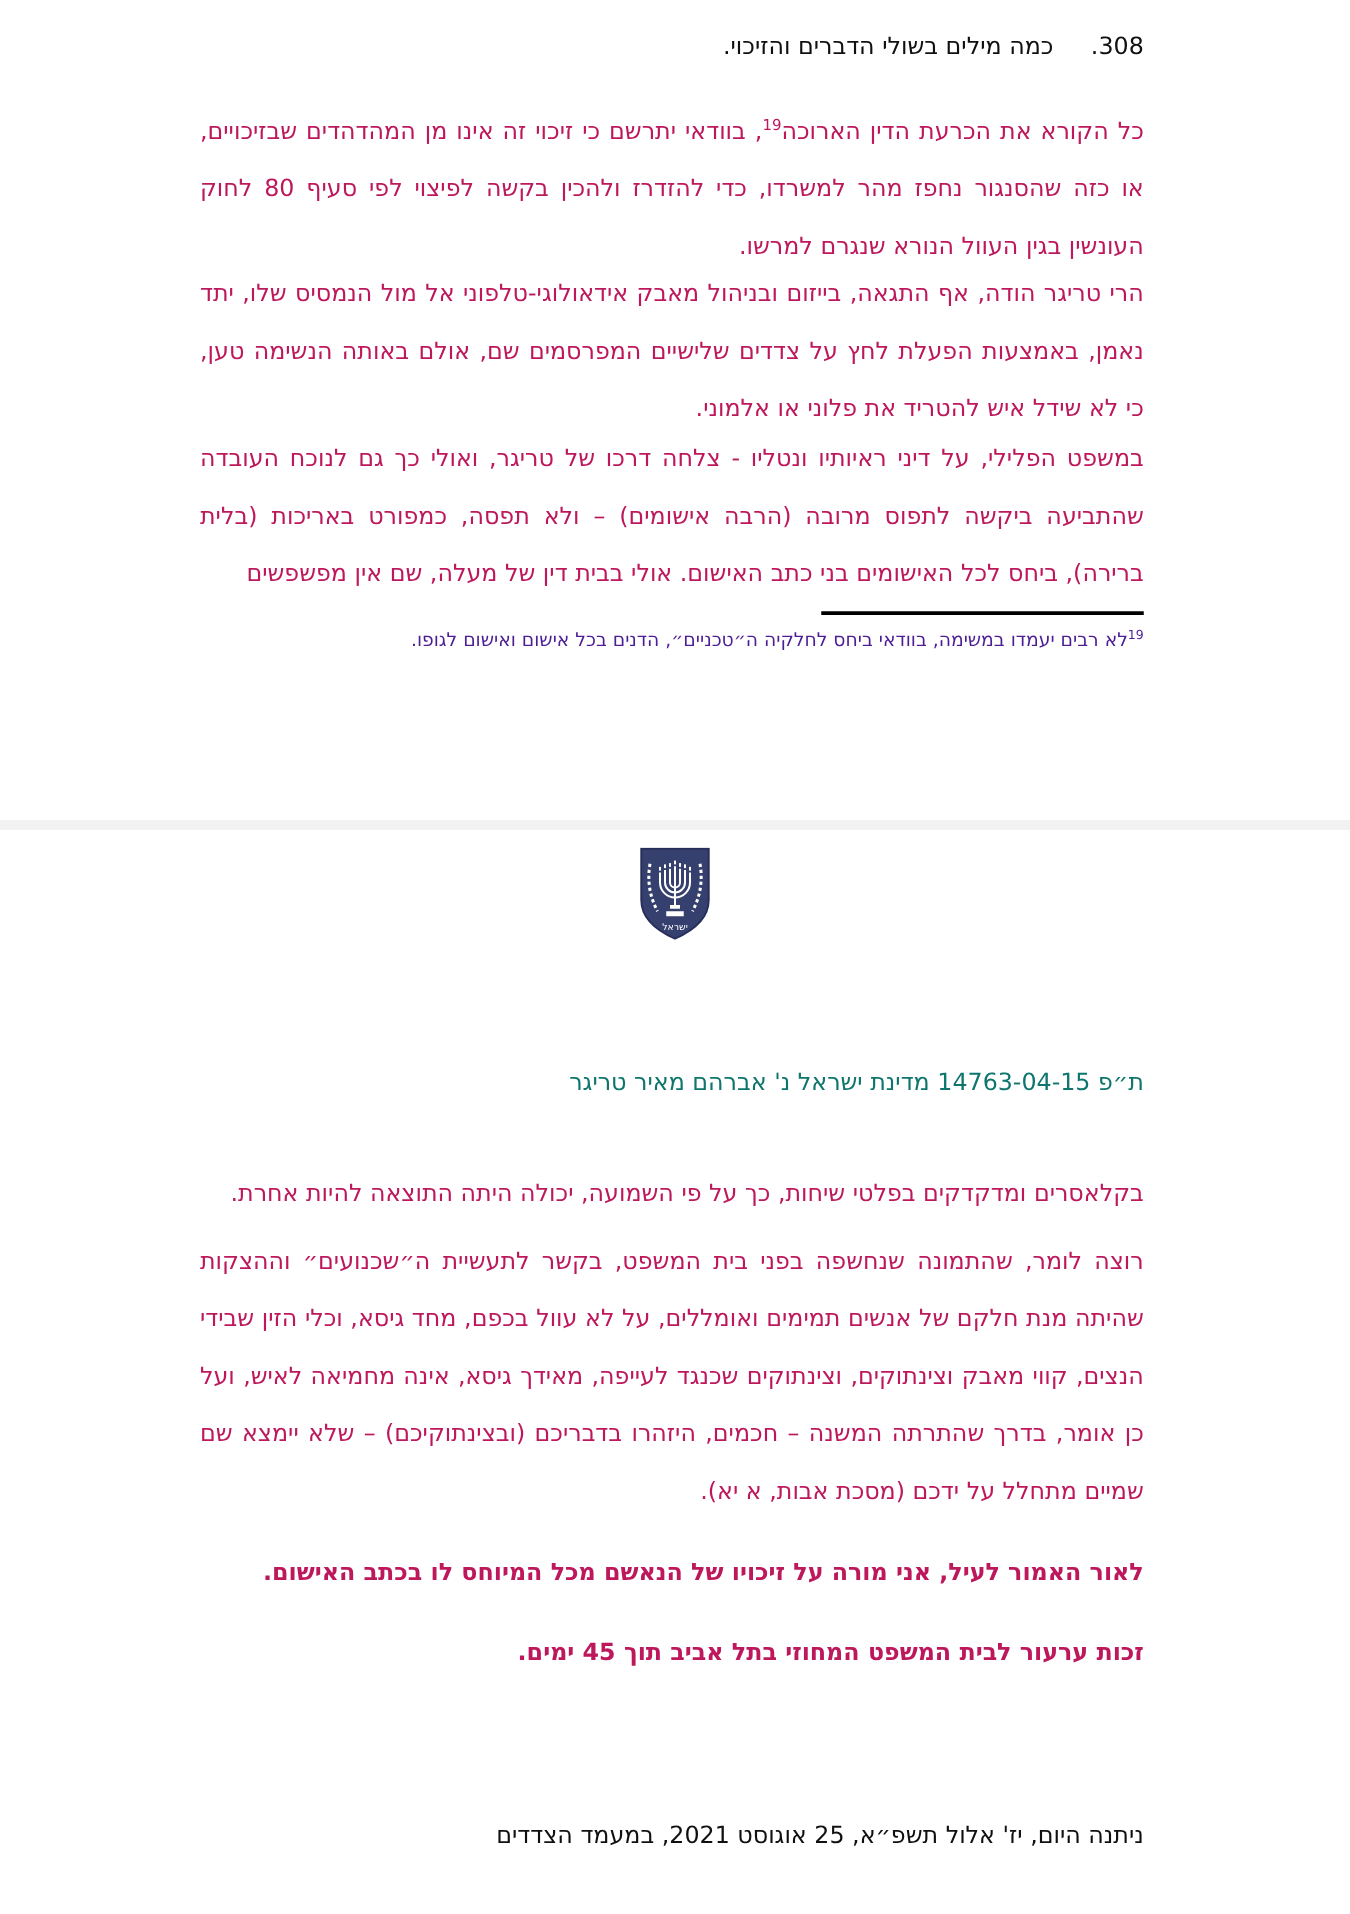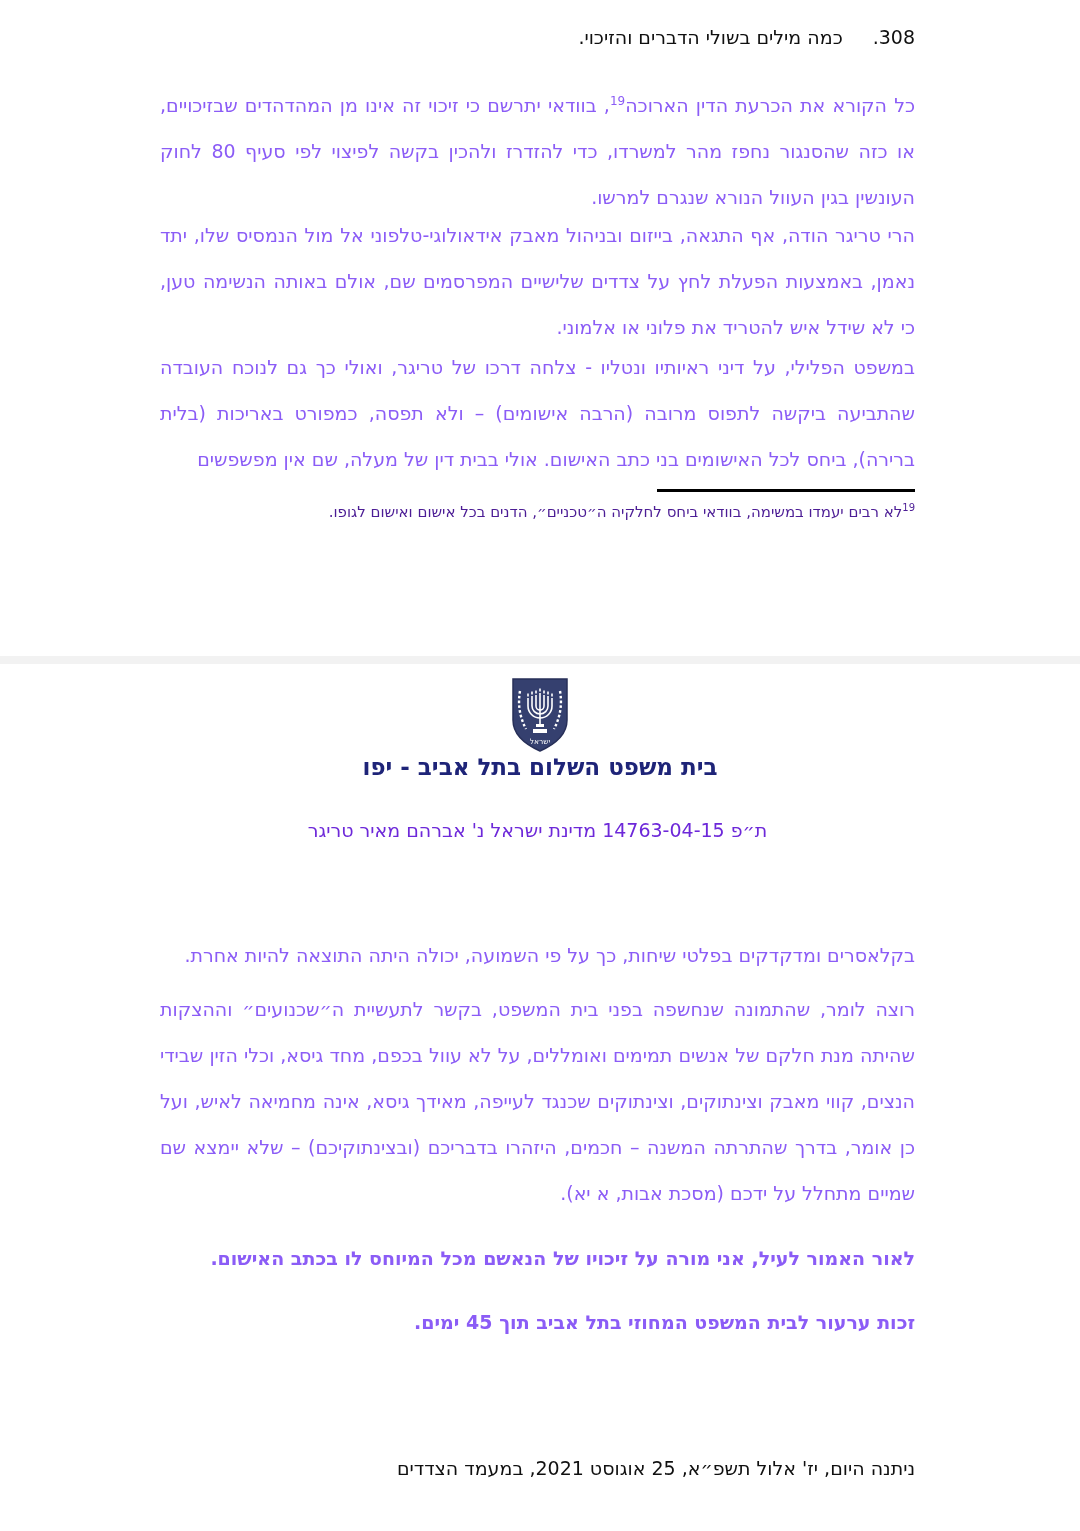--- a/index.html
+++ b/index.html
@@ -18,21 +18,21 @@
   #page2 { top: 664px; height: 867px; }
 
   .abs { position: absolute; }
   .col { right: 165px; left: 160px; }
 
   .body-par {
     font-size: 19px;
     line-height: 46px;
     text-align: justify;
     text-align-last: right;
-    color: #8b5cf6;
+    color: #be185d;
   }
   sup.fn { font-size: 12px; vertical-align: super; line-height: 0; }
 
   .heading-row {
     display: flex;
     flex-direction: row;
     gap: 30px;
     font-size: 19px;
     line-height: 26px;
     color: #101010;
@@ -66,22 +66,23 @@
     text-align: center;
     font-size: 23px;
     font-weight: bold;
     color: #1e2478;
     line-height: 30px;
   }
 
   .case-line {
     font-size: 19px;
     line-height: 28px;
-    text-align: center;
-    color: #6d28d9;
+    text-align: right;
+    color: #0f766e;
+    margin-top: 36px;
   }
 
   .bold-par { font-weight: bold; }
 
   .date-line {
     font-size: 19px;
     line-height: 28px;
     text-align: right;
     color: #101010;
   }
@@ -131,21 +132,20 @@
         <rect x="41.2" y="15.5" width="1.6" height="3"></rect>
         <rect x="26" y="46" width="8" height="3"></rect>
         <rect x="23" y="51" width="14" height="4"></rect>
       </g>
       <path d="M10 13 Q6.5 33 16 51" stroke="#ffffff" stroke-width="2.4" fill="none" stroke-dasharray="2.6 2.2"></path>
       <path d="M50 13 Q53.5 33 44 51" stroke="#ffffff" stroke-width="2.4" fill="none" stroke-dasharray="2.6 2.2"></path>
       <text x="30" y="66" font-size="7.5" fill="#ffffff" text-anchor="middle">ישראל</text>
     </svg>
   </div>
 
-  <div class="abs court-title">בית משפט השלום בתל אביב - יפו</div>
 
   <div class="abs col case-line" style="top:152px;">ת״פ 14763-04-15 מדינת ישראל נ' אברהם מאיר טריגר</div>
 
   <div class="abs col body-par" style="top:268px;">בקלאסרים ומדקדקים בפלטי שיחות, כך על פי השמועה, יכולה היתה התוצאה להיות אחרת.</div>
 
   <div class="abs col body-par" style="top:322px;">רוצה לומר, שהתמונה שנחשפה בפני בית המשפט, בקשר לתעשיית ה״שכנועים״ וההצקות שהיתה מנת חלקם של אנשים תמימים ואומללים, על לא עוול בכפם, מחד גיסא, וכלי הזין שבידי הנצים, קווי מאבק וצינתוקים, וצינתוקים שכנגד לעייפה, מאידך גיסא, אינה מחמיאה לאיש, ועל כן אומר, בדרך שהתרתה המשנה – חכמים, היזהרו בדבריכם (ובצינתוקיכם) – שלא יימצא שם שמיים מתחלל על ידכם (מסכת אבות, א יא).</div>
 
   <div class="abs col body-par bold-par" style="top:571px;">לאור האמור לעיל, אני מורה על זיכויו של הנאשם מכל המיוחס לו בכתב האישום.</div>
 
   <div class="abs col body-par bold-par" style="top:635px;">זכות ערעור לבית המשפט המחוזי בתל אביב תוך 45 ימים.</div>

